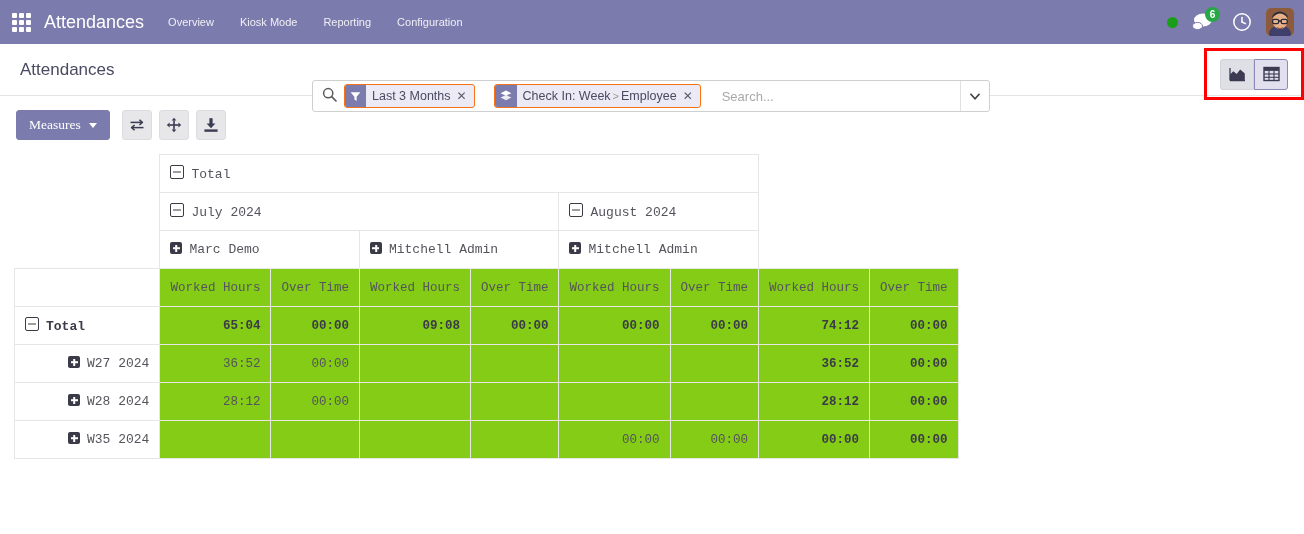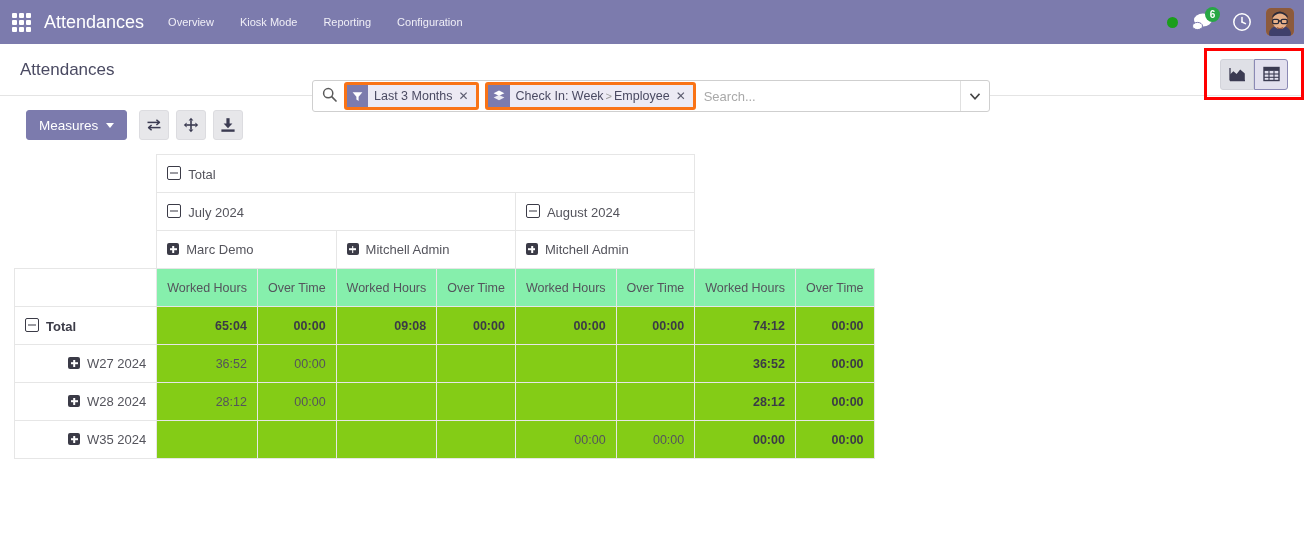--- a/index.html
+++ b/index.html
@@ -51,22 +51,22 @@
   }
   .view-title{font-size:17px;color:#4a4a62;margin-left:8px;white-space:nowrap;}
   .searchview{
     position:absolute;left:312px;top:52px;transform:translateY(-50%);
     width:678px;height:32px;border:1px solid #cfcfcf;border-radius:3px;
     background:#fff;display:flex;align-items:center;box-sizing:border-box;
   }
   .search-icon{margin:0 7px 0 9px;flex:none;color:#6b6b6b;}
   .facet{
     display:flex;align-items:center;height:22px;border-radius:3px;overflow:hidden;
-    background:#eceaf4;margin-right:6px;flex:none;cursor:pointer;
-    border:3px solid #f97316;
+    background:#eceaf4;margin-right:19px;flex:none;cursor:pointer;
+    border:1px solid #f97316;
   }
   .facet-icon{
     background:#7c7bad;color:#fff;height:100%;display:flex;align-items:center;
     padding:0 5px;box-sizing:border-box;
   }
   .facet-label{
     color:#4a4a62;font-size:12.5px;padding:0 6px;white-space:nowrap;
   }
   .facet-label .sep{color:#9b9b9b;font-size:11px;padding:0 2px;}
   .facet-x{
@@ -91,52 +91,52 @@
   .viewbtn{
     width:34px;height:31px;display:flex;align-items:center;justify-content:center;
     background:#dfe0e6;border:1px solid #d2d3da;cursor:pointer;box-sizing:border-box;
   }
   .viewbtn:first-child{border-radius:3px 0 0 3px;}
   .viewbtn:last-child{border-radius:0 3px 3px 0;}
   .viewbtn.active{background:#e2e0ee;border-color:#8b89b5;}
 
   
   .pivot-toolbar{
-    display:flex;align-items:center;padding:14px 0 0 26px;height:44px;
-    box-sizing:border-box;background:#ffffff;
+    display:flex;align-items:center;padding:14px 0 0 16px;height:44px;
+    box-sizing:border-box;background:#ffffff;font-family:Liberation Serif, serif;
   }
   .btn-measures{
     background:#7c7bad;color:#ffffff;border:1px solid #7c7bad;border-radius:3px;
     height:30px;padding:0 12px;font-size:13.5px;display:flex;align-items:center;
     cursor:pointer;font-family:inherit;margin-right:12px;
   }
   .btn-measures .caret{
     margin-left:8px;border-left:4px solid transparent;border-right:4px solid transparent;
     border-top:5px solid #ffffff;
   }
   .icon-btn{
     width:30px;height:30px;background:#e7e7ea;border:1px solid #dcdce0;border-radius:3px;
     display:flex;align-items:center;justify-content:center;cursor:pointer;margin-right:7px;
     box-sizing:border-box;
   }
 
   
-  .pivot-wrap{padding:14px 0 0 14px;background:#ffffff;overflow:hidden;}
+  .pivot-wrap{padding:14px 0 0 14px;background:#ffffff;overflow:hidden;font-family:Liberation Mono, monospace;}
   table.pivot{border-collapse:collapse;font-size:12.5px;table-layout:fixed;}
   table.pivot th,table.pivot td{
     border:1px solid #e6e6e6;padding:0 10px;height:38px;box-sizing:border-box;
     font-weight:normal;color:#54545c;vertical-align:middle;
   }
   th.corner{background:#ffffff;border-left:none;border-top:none;border-right:1px solid #e6e6e6;}
   th.corner.blank{border:none;}
   th.col-head{
     background:#ffffff;text-align:left;color:#3b3b47;font-size:13px;white-space:nowrap;
   }
   th.measure{
-    background:#86efac;text-align:center;color:#8a8a92;font-size:12.5px;
+    background:#84cc16;text-align:center;color:#8a8a92;font-size:12.5px;
     white-space:nowrap;font-weight:normal;
   }
   th.rowhead{
     background:#ffffff;text-align:left;color:#3b3b47;font-size:13px;white-space:nowrap;
     cursor:pointer;
   }
   th.rowhead.indent{padding-left:53px;}
   td.val{
     background:#84cc16;text-align:right;color:#54545c;font-variant-numeric:tabular-nums;
   }

